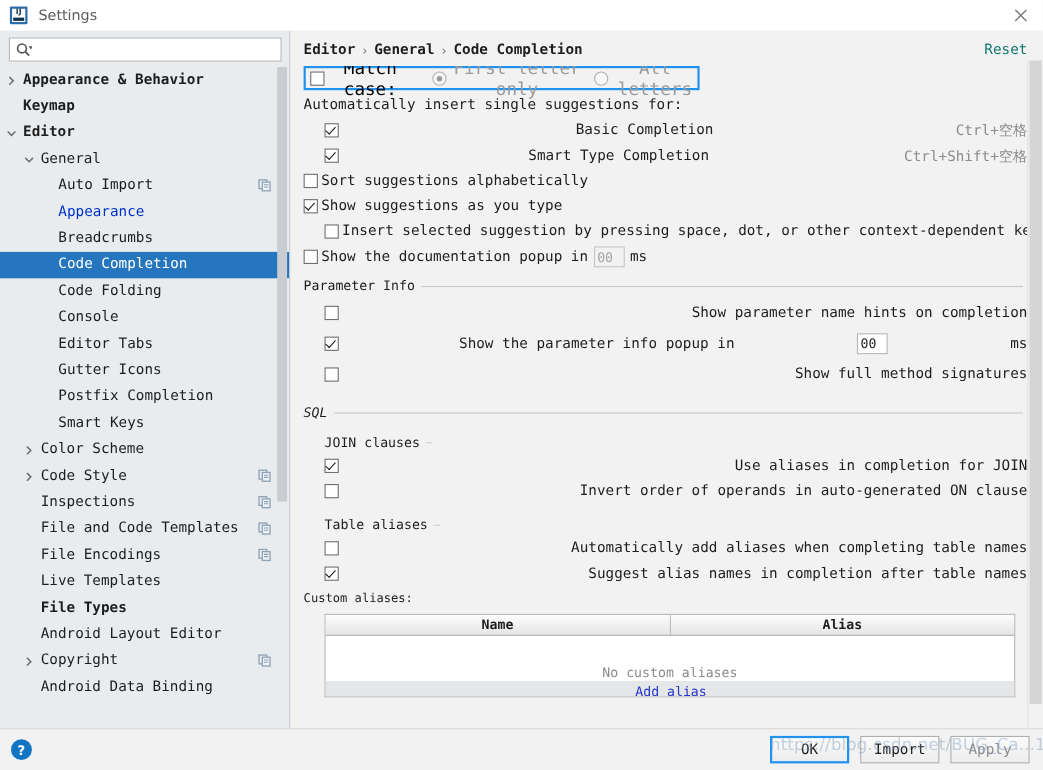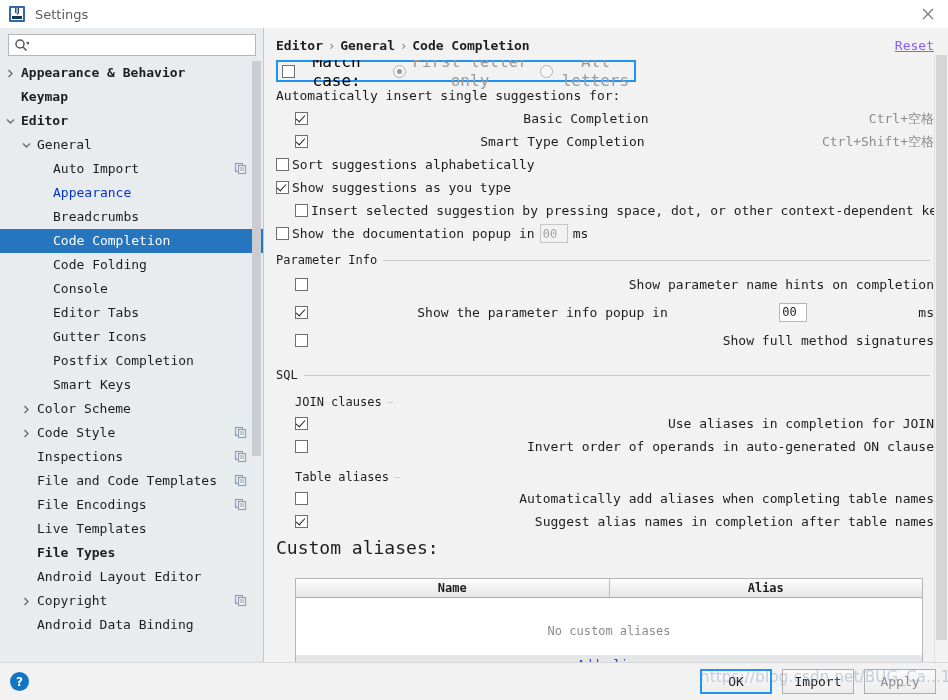--- a/index.html
+++ b/index.html
@@ -149,23 +149,22 @@
   .breadcrumb {
     position: absolute; left: 12px; top: 10px;
     font-size: 13px; font-weight: bold;
     color: #1d1d1d;
     display: flex; align-items: center; gap: 5px;
   }
   .crumb-sep { color: #777; font-weight: normal; font-size: 12px; }
   .reset-link {
     position: absolute; right: 14px; top: 10px;
     font-size: 13px;
-    color: #8b5cf6;
+    color: #0f766e;
     cursor: pointer;
-    text-decoration: underline;
   }
 
   .panel {
     position: absolute; left: 0; top: 32px;
     width: 670px; height: 602px;
     overflow: hidden;
   }
 
   
   .match-row {
@@ -267,33 +266,33 @@
   }
   .subsection {
     font-size: 12px; color: #1d1d1d;
     margin-left: 31px; margin-top: 7px; margin-bottom: 3px;
     display: flex; align-items: center;
   }
   .subsection .line {
     flex: 0 0 6px; height: 1px; background: #cfcfcf; margin-left: 5px;
   }
   .plain-label {
-    font-size: 18px; color: #1d1d1d;
+    font-size: 11px; color: #1d1d1d;
     margin-left: 12px; margin-top: 4px;
   }
 
   
   .tbl {
-    margin-left: 31px; margin-top: 20px;
+    margin-left: 31px; margin-top: 8px;
     width: 628px;
     border: 1px solid #b6b6b6;
     background: #ffffff;
     box-sizing: border-box;
     position: relative;
-    height: 92px;
+    height: 76px;
     overflow: hidden;
   }
   .tbl-head {
     display: flex;
     height: 18px;
     background: linear-gradient(#fcfcfc, #e6e6e6);
     border-bottom: 1px solid #a9a9a9;
     font-size: 12px;
     color: #1d1d1d;
   }
@@ -668,21 +667,21 @@
             <span>)00</span>
           </span>
           <span>ms</span>
         </div>
 
         <div class="row indent2" style="height:28px;">
           <span class="cb"></span>
           <span>Show full method signatures</span>
         </div>
 
-        <div class="section" style="margin-top:14px;">
+        <div class="section" style="margin-top:14px;font-style:italic;">
           <span>SQL</span>
           <span class="line"></span>
         </div>
 
         <div class="subsection" style="margin-top:13px;">
           <span>JOIN clauses</span>
           <span class="line"></span>
         </div>
 
         <div class="row indent2">

